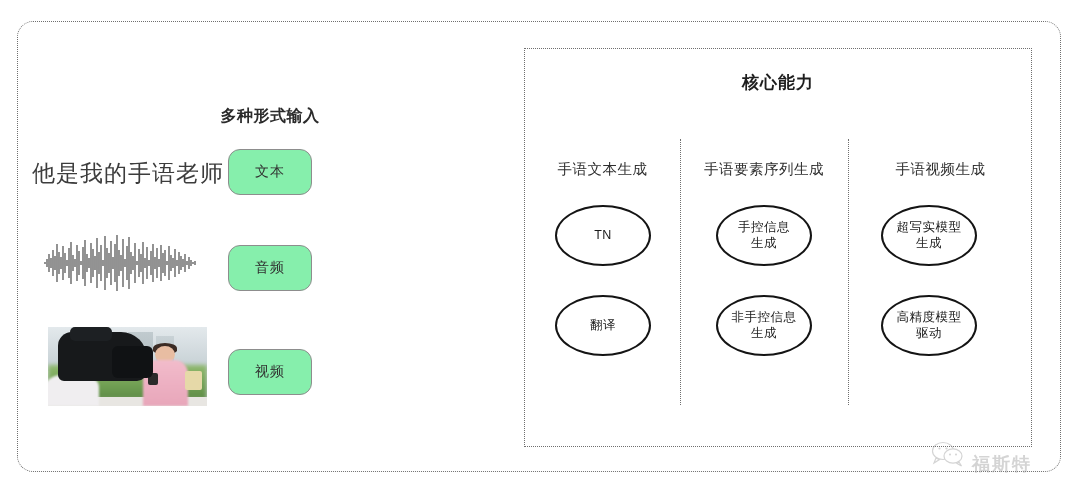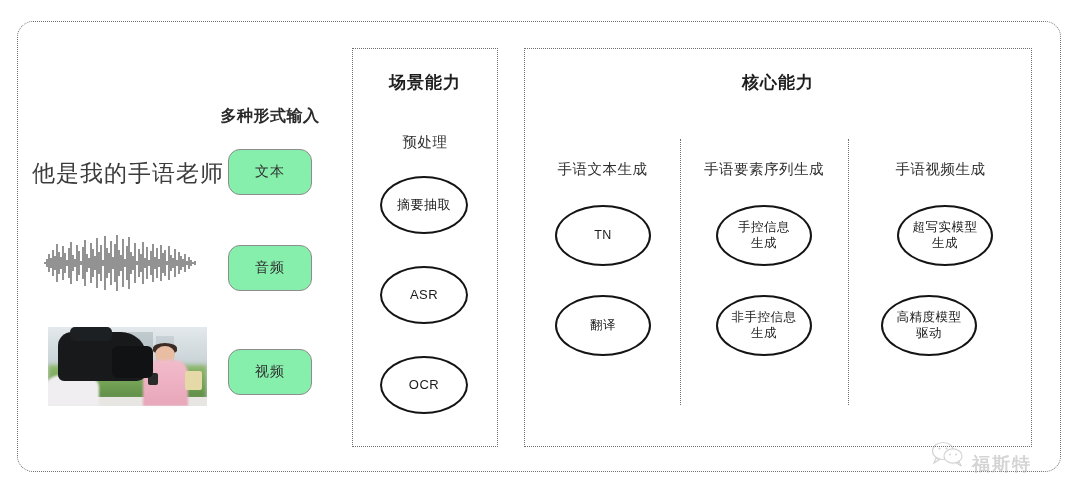--- a/index.html
+++ b/index.html
@@ -225,34 +225,20 @@
       <span>文本</span>
     </div>
     <div class="io-btn btn-audio">
       <span>音频</span>
     </div>
     <div class="io-btn btn-video">
       <span>视频</span>
     </div>
   </div>
 
-  <div class="panel" style="left:352px;top:48px;width:146px;height:399px;">
-    <div class="panel-title" style="top:22px;">场景能力</div>
-    <div class="sub-title" style="left:0;right:0;top:84px;">预处理</div>
-
-    <div class="ellipse e-mid" style="left:27px;top:127px;">
-      <span>摘要抽取</span>
-    </div>
-    <div class="ellipse e-mid" style="left:27px;top:217px;">
-      <span>ASR</span>
-    </div>
-    <div class="ellipse e-mid" style="left:27px;top:307px;">
-      <span>OCR</span>
-    </div>
-  </div>
 
   <div class="panel" style="left:524px;top:48px;width:508px;height:399px;">
     <div class="panel-title" style="top:22px;">核心能力</div>
 
     <div class="v-divider" style="left:155px;top:90px;height:266px;"></div>
     <div class="v-divider" style="left:323px;top:90px;height:266px;"></div>
 
     <div>
       <div class="sub-title" style="left:0px;width:155px;top:111px;">手语文本生成</div>
       <div class="ellipse e-core" style="left:30px;top:156px;">
@@ -274,21 +260,21 @@
       <div class="ellipse e-core" style="left:191px;top:246px;">
         <div>
           <div>非手控信息</div>
           <div>生成</div>
         </div>
       </div>
     </div>
 
     <div>
       <div class="sub-title" style="left:323px;width:185px;top:111px;">手语视频生成</div>
-      <div class="ellipse e-core" style="left:372px;top:156px;">
+      <div class="ellipse e-core" style="left:356px;top:156px;">
         <div>
           <div>超写实模型</div>
           <div>生成</div>
         </div>
       </div>
       <div class="ellipse e-core" style="left:356px;top:246px;">
         <div>
           <div>高精度模型</div>
           <div>驱动</div>
         </div>

